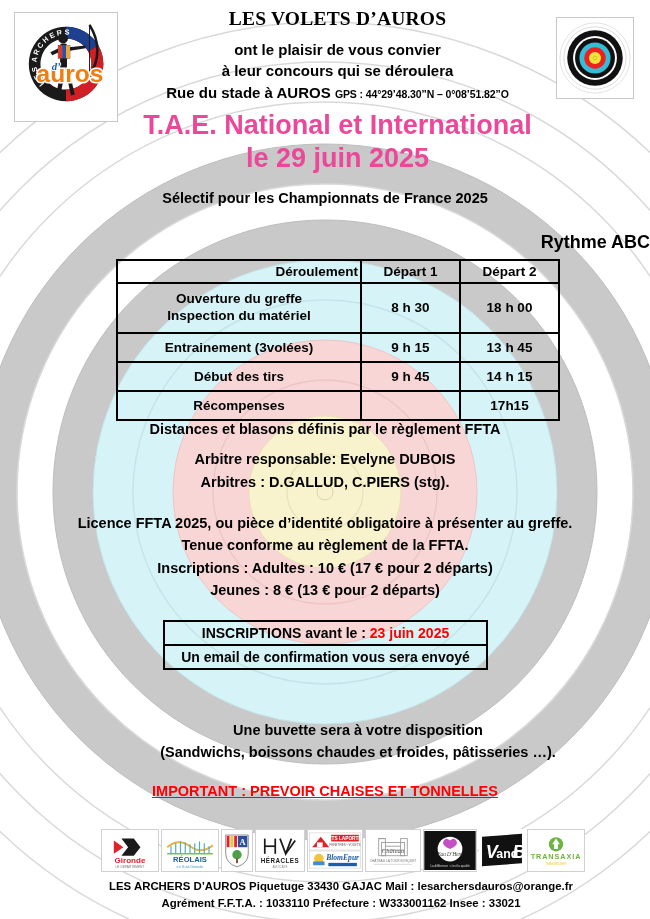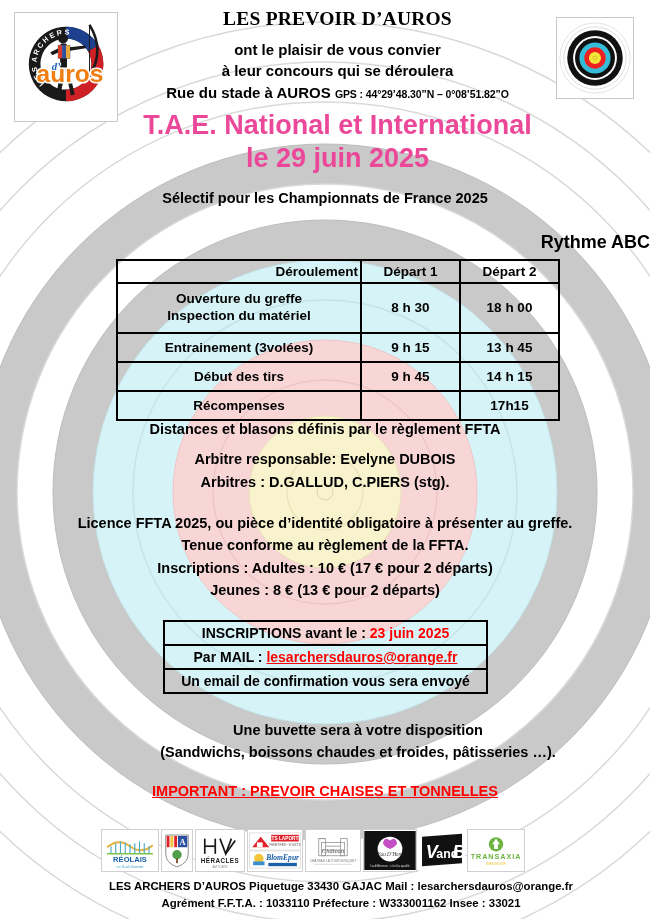--- a/index.html
+++ b/index.html
@@ -325,21 +325,21 @@
         <circle cx="39" cy="41" r="22.5" fill="#ffffff"></circle>
         <circle cx="39" cy="41" r="20.5" fill="#111111"></circle>
         <circle cx="39" cy="41" r="16" fill="#35bcd8"></circle>
         <circle cx="39" cy="41" r="11" fill="#ee2020"></circle>
         <circle cx="39" cy="41" r="6.2" fill="#f5e53a"></circle>
         <circle cx="39" cy="41" r="2" fill="none" stroke="#c9b92a" stroke-width="0.8"></circle>
       </svg>
     </div>
 
     <div class="header-block">
-      <div class="title-main">LES PREVOIR D’AUROS</div>
+      <div class="title-main">LES VOLETS D’AUROS</div>
       <div class="subtitle-line">ont le plaisir de vous convier</div>
       <div class="subtitle-line">à leur concours qui se déroulera</div>
       <div class="venue-line">
         <span>Rue du stade à AUROS</span>
         <span class="gps-text">GPS : 44°29’48.30’’N – 0°08’51.82’’O</span>
       </div>
       <div class="event-title">
         <div>T.A.E. National et International</div>
         <div>le 29 juin 2025</div>
       </div>
@@ -396,36 +396,40 @@
       <div>Tenue conforme au règlement de la FFTA.</div>
       <div>Inscriptions : Adultes : 10 € (17 € pour 2 départs)</div>
       <div>Jeunes : 8 € (13 € pour 2 départs)</div>
     </div>
 
     <div class="inscriptions-box">
       <div class="insc-row">
         <span>INSCRIPTIONS  avant le :</span>
         <span class="red">23 juin 2025</span>
       </div>
-      <div class="insc-row">
-        <span>Par MAIL :</span>
-        <span class="red-underline">lesarchersdauros@orange.fr</span>
-      </div>
       <div class="insc-row">Un email de confirmation vous sera envoyé</div>
     </div>
 
     <div class="buvette">
       <div>Une buvette sera à votre disposition</div>
       <div>(Sandwichs, boissons chaudes et froides, pâtisseries …).</div>
     </div>
 
     <div class="important">IMPORTANT : PREVOIR CHAISES ET TONNELLES</div>
 
     <div class="sponsors">
 
+      <div class="sponsor" style="width:58px">
+        <svg viewBox="0 0 58 41" width="56" height="39">
+          <path d="M20 8 L33 8 L40 17 L33 26 L20 26 L27 17 z" fill="#1a1a1a"></path>
+          <path d="M12 10 L22 17 L12 24 z" fill="#e0222a"></path>
+          <text x="29" y="34" font-family="Liberation Sans, sans-serif" font-size="8.5" font-weight="bold" fill="#e0222a" text-anchor="middle">Gironde</text>
+          <text x="29" y="39" font-family="Liberation Sans, sans-serif" font-size="3.4" fill="#777777" text-anchor="middle">LE DEPARTEMENT</text>
+        </svg>
+      </div>
 
       <div class="sponsor" style="width:58px">
         <svg viewBox="0 0 58 41" width="56" height="39">
           <path d="M5 17 q12 -10 24 -1 q12 9 24 -1" fill="none" stroke="#e8b33a" stroke-width="2"></path>
           <g stroke="#4aa8c9" stroke-width="1.2">
             <line x1="9" y1="16" x2="9" y2="24"></line>
               <line x1="14" y1="13" x2="14" y2="24"></line>
             <line x1="19" y1="11" x2="19" y2="24"></line>
               <line x1="24" y1="12" x2="24" y2="24"></line>
             <line x1="29" y1="14" x2="29" y2="24"></line>

